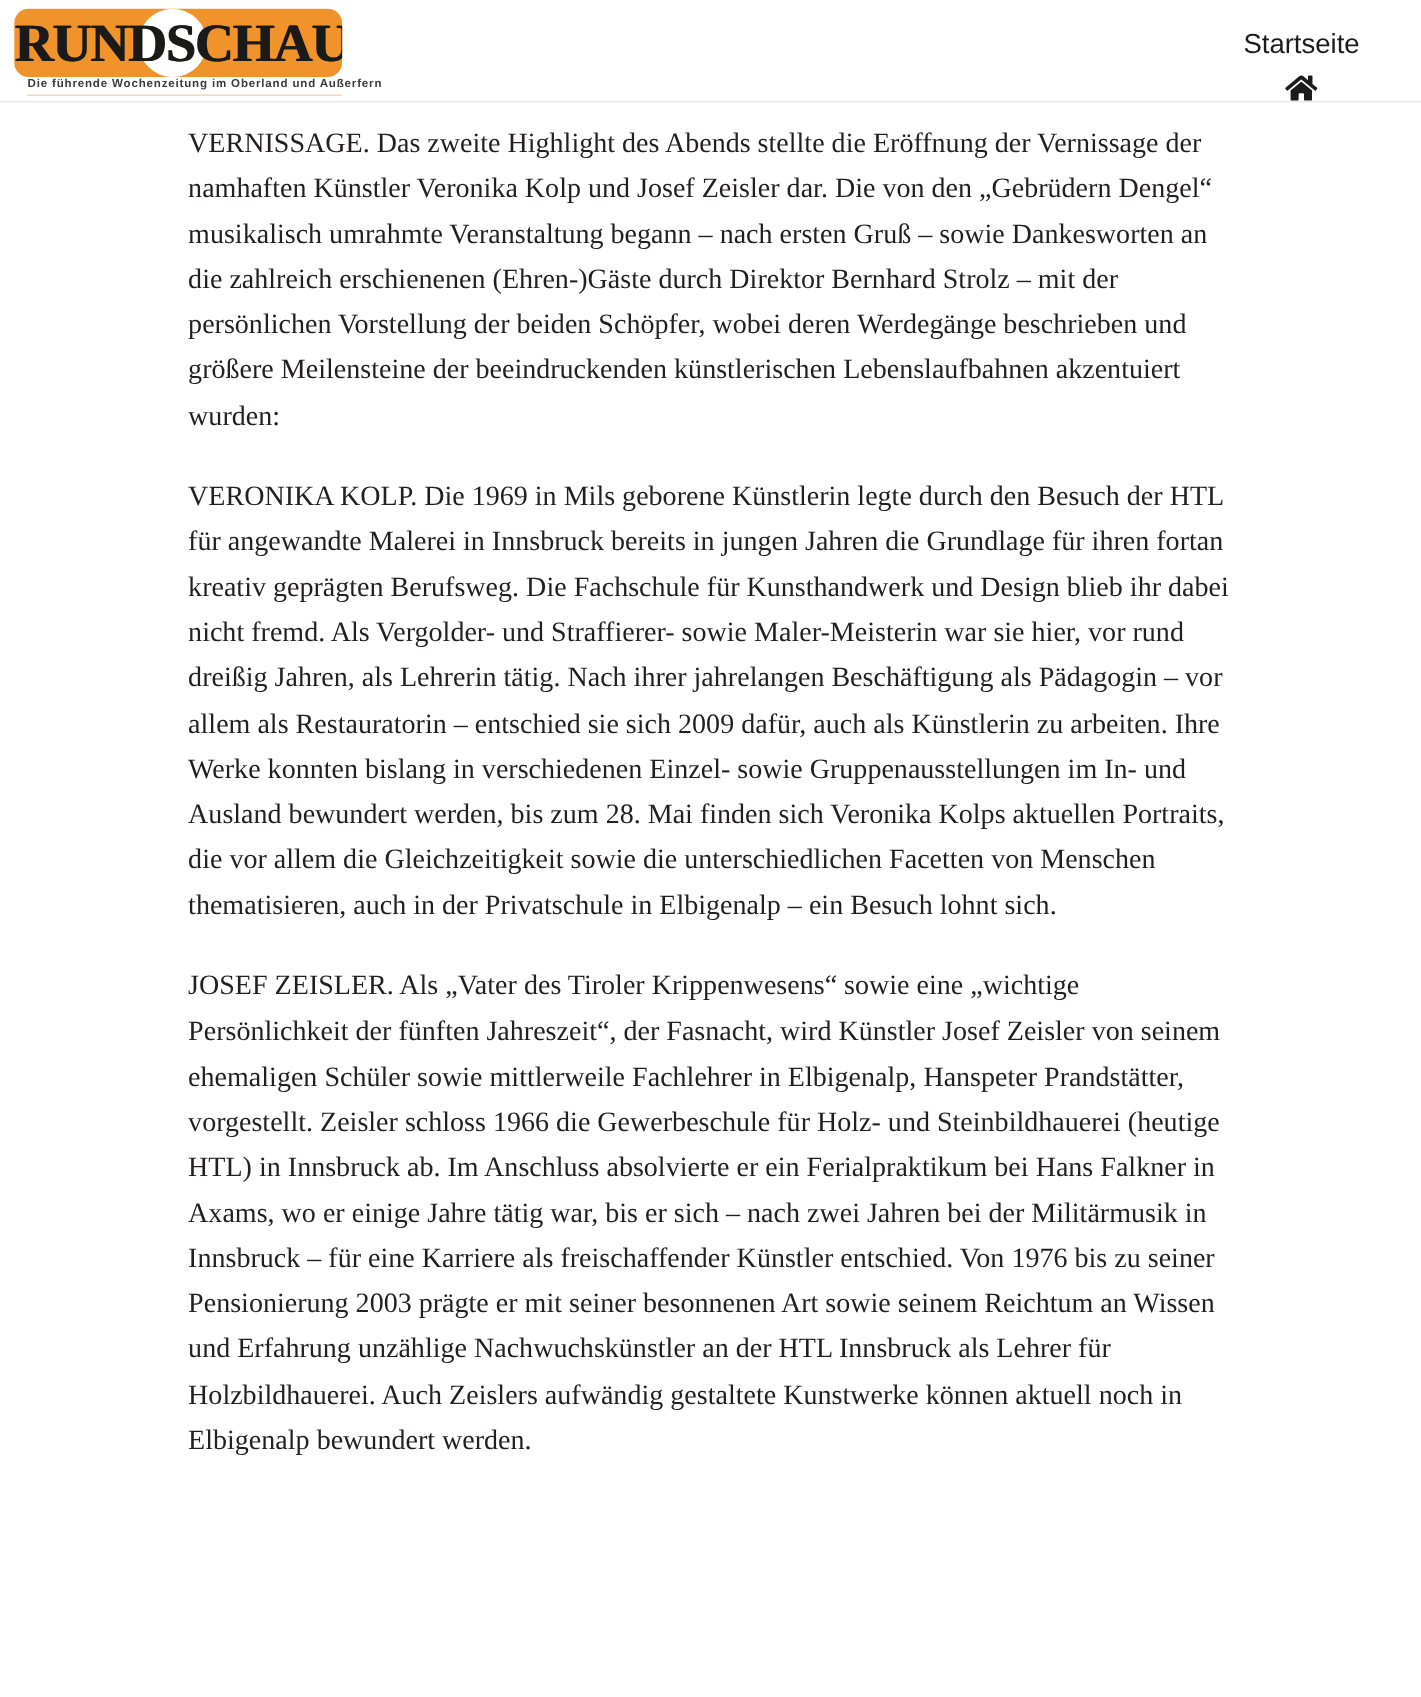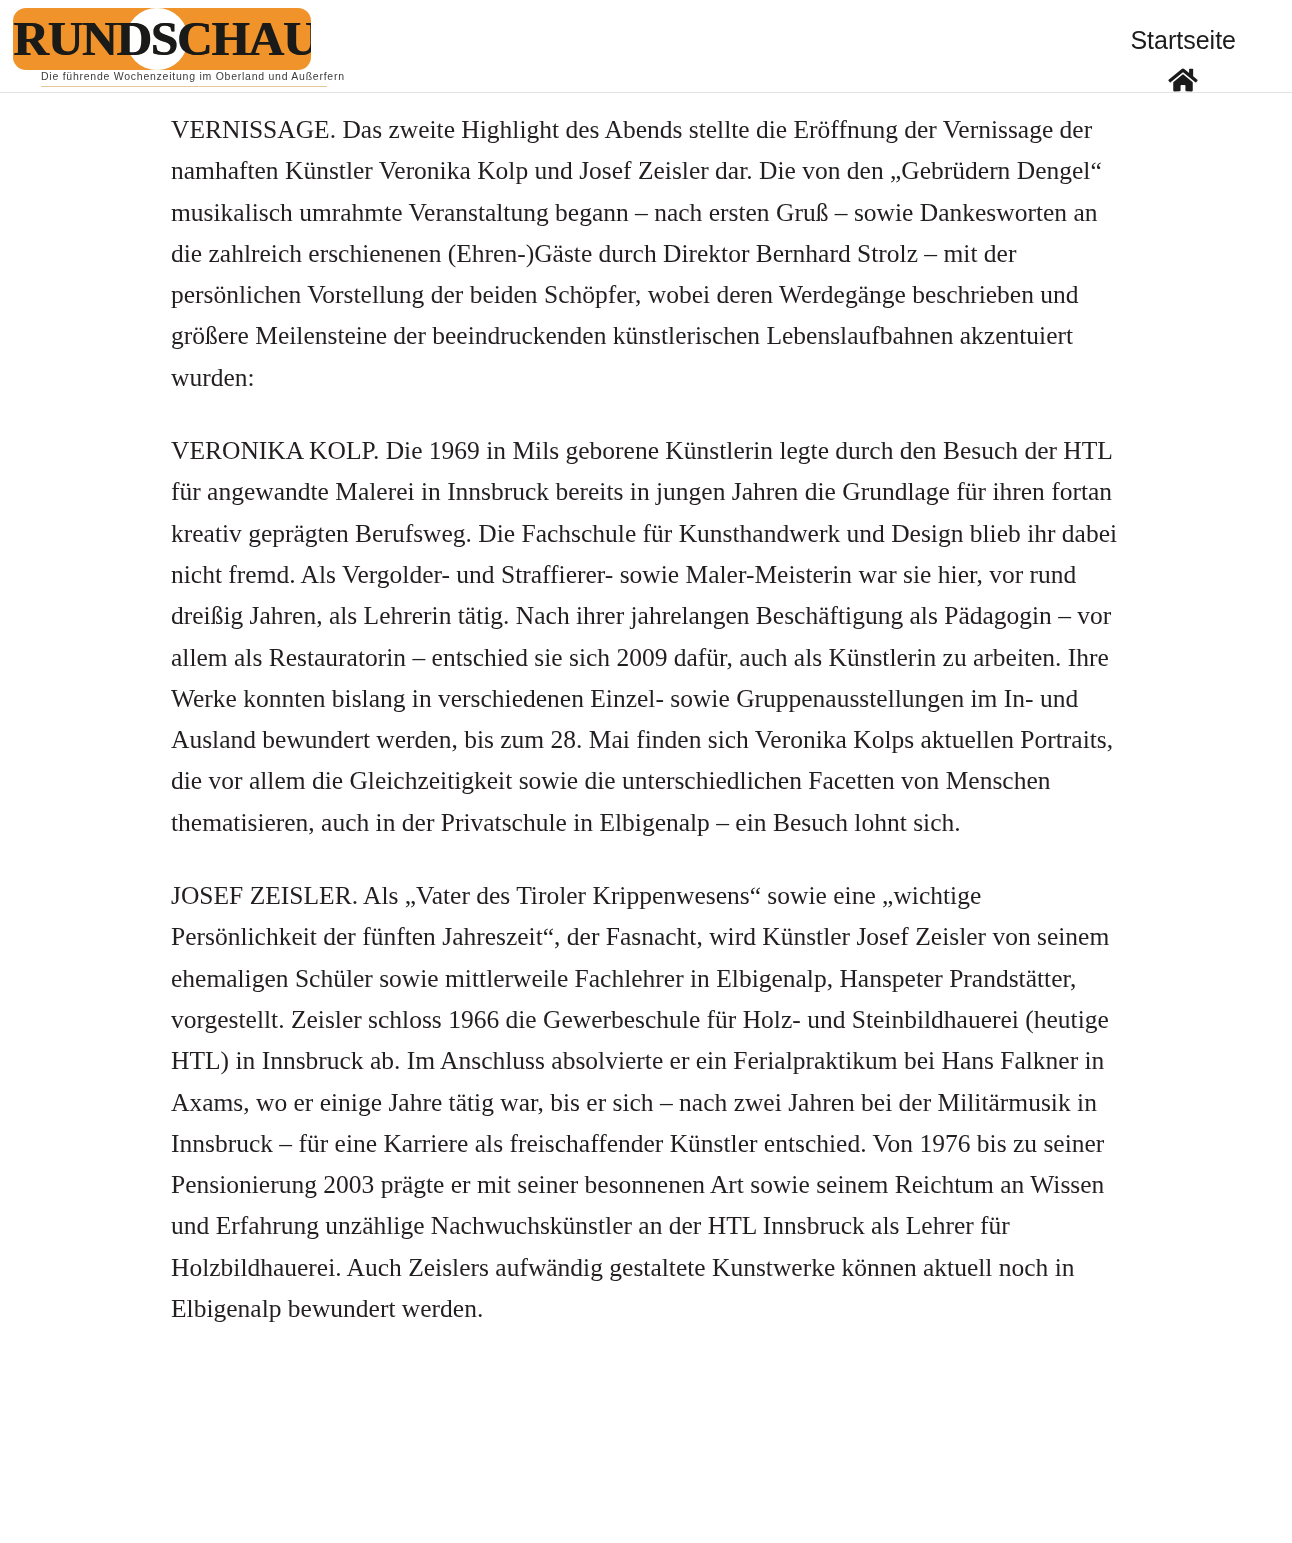--- a/index.html
+++ b/index.html
@@ -70,28 +70,27 @@
     white-space: nowrap;
     text-shadow: 1px 0 0 #1a1a18;
   }
   .brand-tagline {
     position: absolute;
     left: 12px;
     top: 62px;
     width: 286px;
     text-align: left;
     font-family: "Liberation Sans", "DejaVu Sans", sans-serif;
-    font-weight: 400;
+    font-weight: 700;
     font-size: 10.5px;
     letter-spacing: 0.75px;
     color: #3b3b3b;
     white-space: nowrap;
     padding-bottom: 4px;
     border-bottom: 1px solid #e8c89a;
-    margin-left: 16px;
   }
 
   .header-nav {
     position: absolute;
     right: 56px;
     top: 28px;
     display: flex;
     align-items: center;
     gap: 14px;
   }

